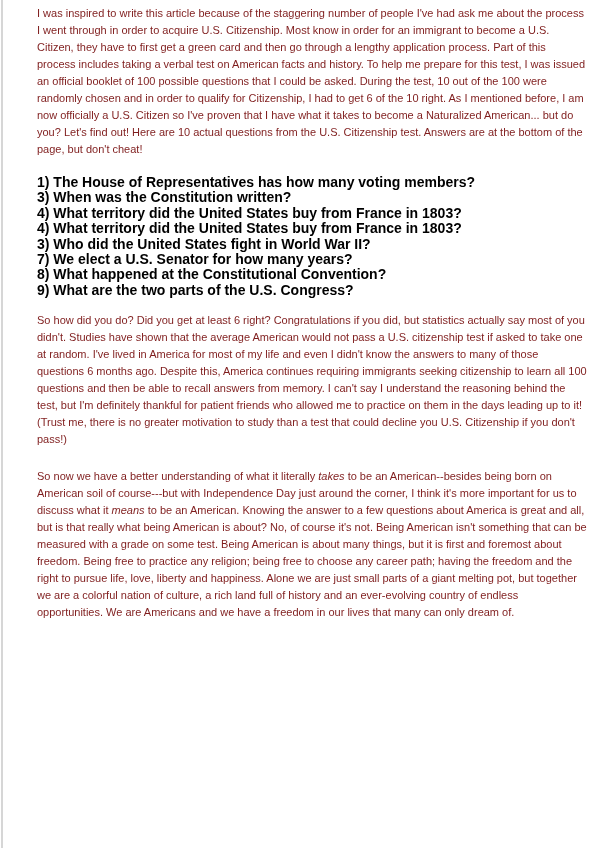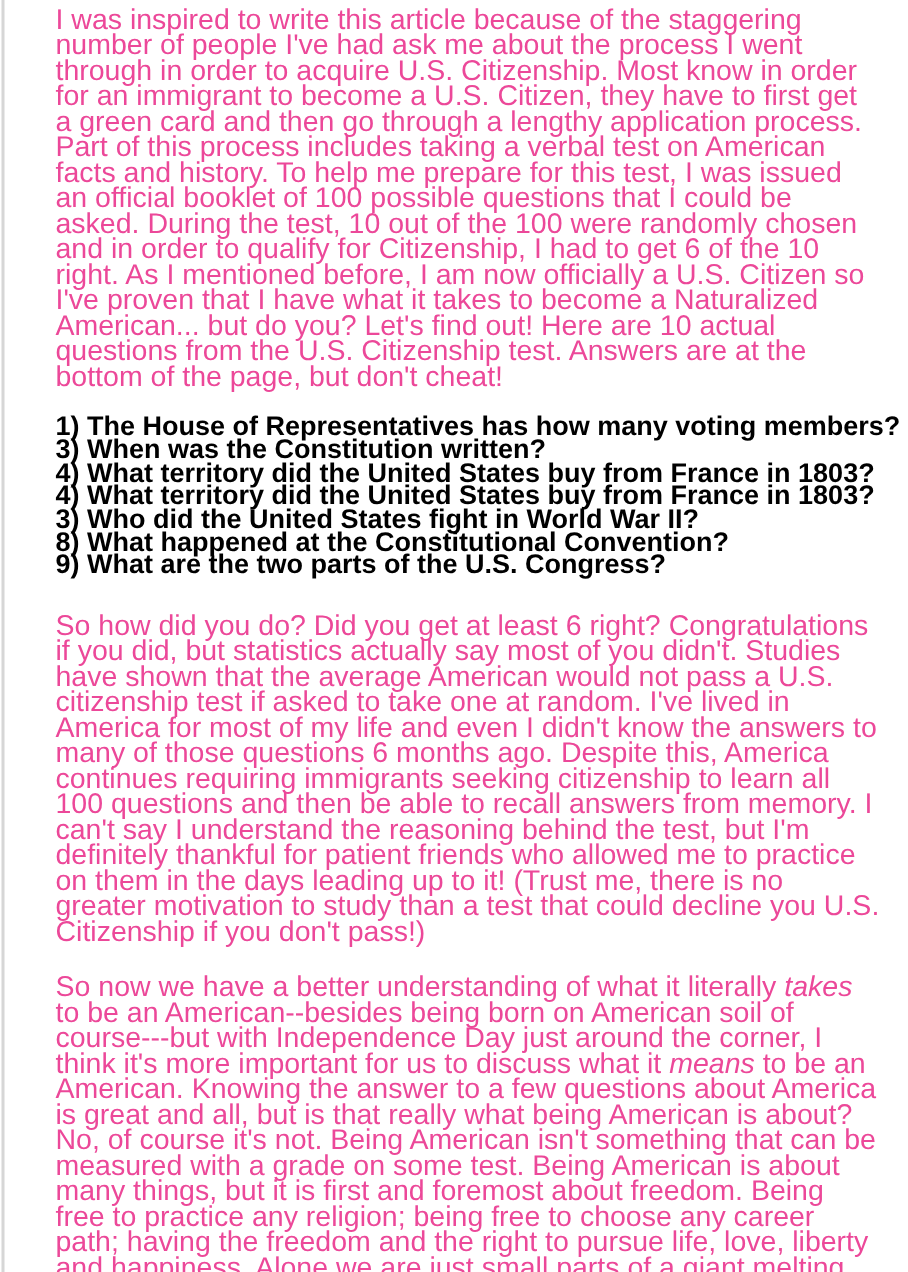--- a/index.html
+++ b/index.html
@@ -25,36 +25,36 @@
     background: #d6d6d6;
   }
   .content {
     position: absolute;
     left: 37px;
     top: 5px;
     width: 550px;
   }
   .para {
     margin: 0;
-    font-size: 19px;
+    font-size: 11px;
     line-height: 17px;
-    color: #ec4899;
+    color: #7f1d1d;
     word-spacing: 0px;
   }
   .questions {
     margin: 17px 0 4px 0;
-    font-size: 18px;
+    font-size: 14px;
     line-height: 15.4px;
     font-weight: bold;
   }
   .q-line {
     white-space: nowrap;
   }
   .para-results {
-    margin-top: 24px;
+    margin-top: 14px;
   }
   .para-meaning {
     margin-top: 20px;
   }
   .para-meaning em {
     font-style: italic;
   }
 </style>
 </head>
 <body>
@@ -64,20 +64,21 @@
   <div class="content">
 
     <p class="para">I was inspired to write this article because of the staggering number of people I've had ask me about the process I went through in order to acquire U.S. Citizenship. Most know in order for an immigrant to become a U.S. Citizen, they have to first get a green card and then go through a lengthy application process. Part of this process includes taking a verbal test on American facts and history. To help me prepare for this test, I was issued an official booklet of 100 possible questions that I could be asked. During the test, 10 out of the 100 were randomly chosen and in order to qualify for Citizenship, I had to get 6 of the 10 right. As I mentioned before, I am now officially a U.S. Citizen so I've proven that I have what it takes to become a Naturalized American... but do you? Let's find out! Here are 10 actual questions from the U.S. Citizenship test. Answers are at the bottom of the page, but don't cheat!</p>
 
     <div class="questions">
         <div class="q-line">1) The House of Representatives has how many voting members?</div>
         <div class="q-line">3) When was the Constitution written?</div>
         <div class="q-line">4) What territory did the United States buy from France in 1803?</div>
         <div class="q-line">4) What territory did the United States buy from France in 1803?</div>
         <div class="q-line">3) Who did the United States fight in World War II?</div>
+        <div class="q-line">7) We elect a U.S. Senator for how many years?</div>
         <div class="q-line">8) What happened at the Constitutional Convention?</div>
         <div class="q-line">9) What are the two parts of the U.S. Congress?</div>
       </div>
 
     <p class="para para-results">So how did you do? Did you get at least 6 right? Congratulations if you did, but statistics actually say most of you didn't. Studies have shown that the average American would not pass a U.S. citizenship test if asked to take one at random. I've lived in America for most of my life and even I didn't know the answers to many of those questions 6 months ago. Despite this, America continues requiring immigrants seeking citizenship to learn all 100 questions and then be able to recall answers from memory. I can't say I understand the reasoning behind the test, but I'm definitely thankful for patient friends who allowed me to practice on them in the days leading up to it! (Trust me, there is no greater motivation to study than a test that could decline you U.S. Citizenship if you don't pass!)</p>
 
     <p class="para para-meaning"><span>So now we have a better understanding of what it literally </span><em>takes</em><span> to be an American--besides being born on American soil of course---but with Independence Day just around the corner, I think it's more important for us to discuss what it </span><em>means</em><span> to be an American. Knowing the answer to a few questions about America is great and all, but is that really what being American is about? No, of course it's not. Being American isn't something that can be measured with a grade on some test. Being American is about many things, but it is first and foremost about freedom. Being free to practice any religion; being free to choose any career path; having the freedom and the right to pursue life, love, liberty and happiness. Alone we are just small parts of a giant melting pot, but together we are a colorful nation of culture, a rich land full of history and an ever-evolving country of endless opportunities. We are Americans and we have a freedom in our lives that many can only dream of.</span></p>
 
   </div>
 </div>

